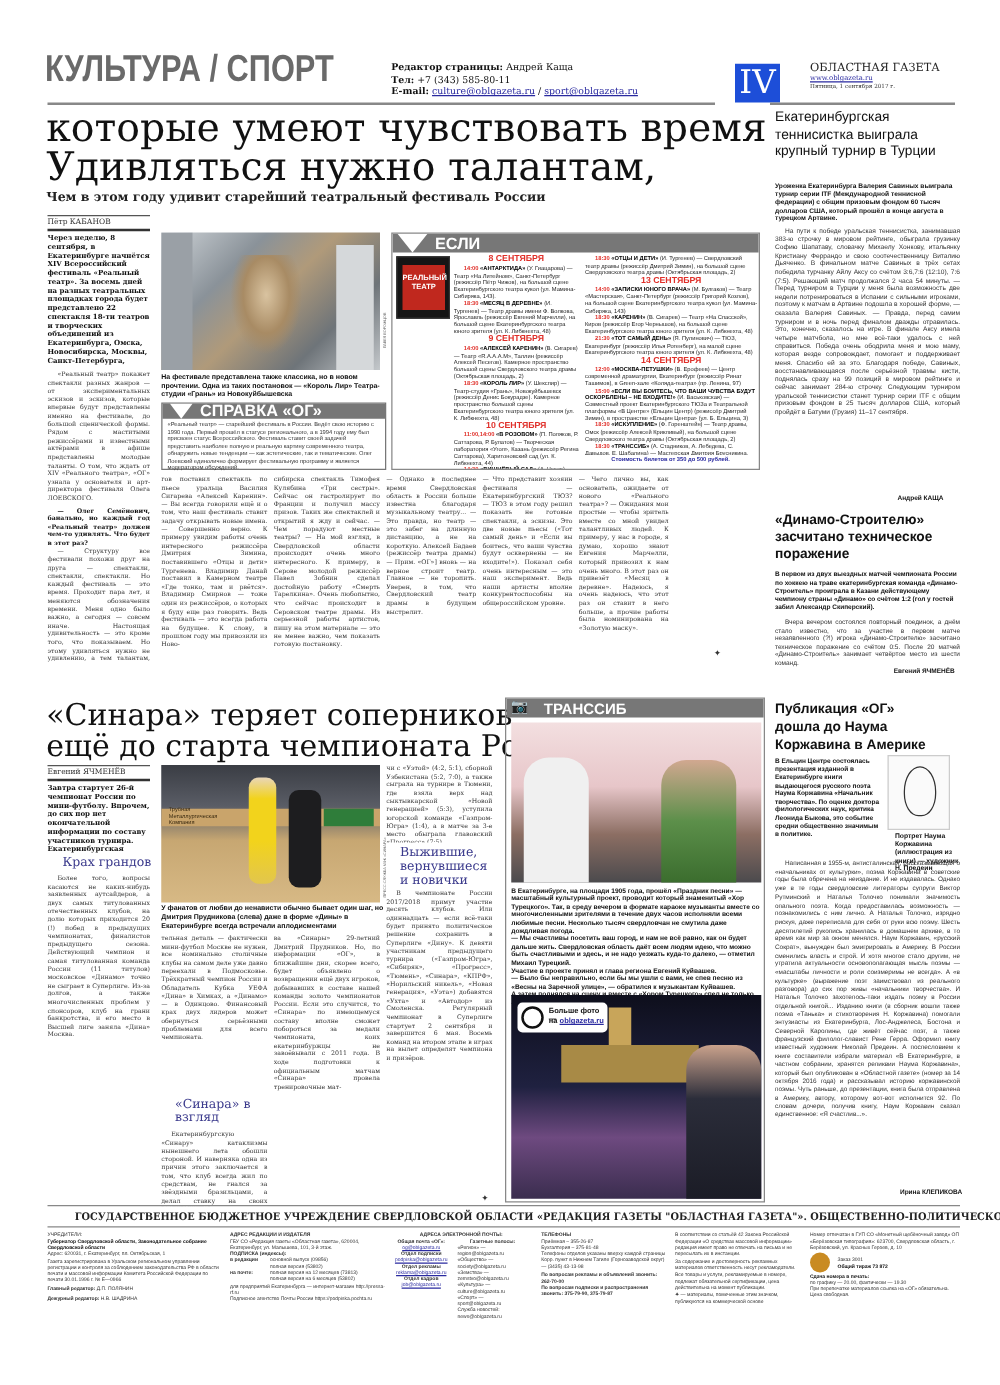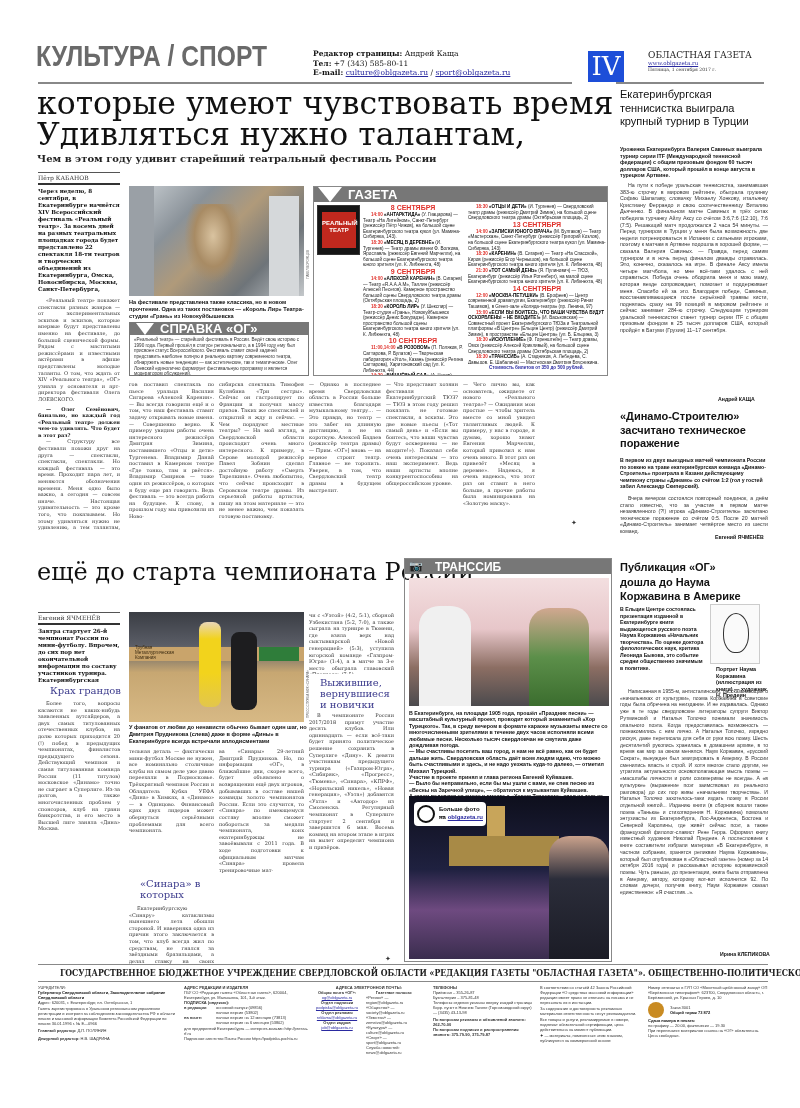--- a/index.html
+++ b/index.html
@@ -76,21 +76,21 @@
 <div class="abs txt" style="left:129px;top:381px;width:85px;height:150px">гов поставил спектакль по пьесе уральца Василия Сигарева «Алексей Каренин». — Вы всегда говорили ещё и о том, что наш фестиваль ставит задачу открывать новые имена. — Совершенно верно. К примеру увидим работы очень интересного режиссёра Дмитрия Зимина, поставившего «Отцы и дети» Тургенева. Владимир Данай поставил в Камерном театре «Где тонко, там и рвётся». Владимир Смирнов — тоже один из режиссёров, о которых я буду еще раз говорить. Ведь фестиваль — это всегда работа на будущее. К слову, в прошлом году мы привозили из Ново-</div>
 <div class="abs txt" style="left:219px;top:381px;width:85px;height:150px">сибирска спектакль Тимофея Кулябина «Три сестры». Сейчас он гастролирует по Франции и получил массу призов. Таких же спектаклей и открытий я жду и сейчас. — Чем порадуют местные театры? — На мой взгляд, в Свердловской области происходит очень много интересного. К примеру, в Серове молодой режиссёр Павел Зобнин сделал достойную работу «Смерть Тарелкина». Очень любопытно, что сейчас происходит в Серовском театре драмы. Из серьезной работы артистов, пишу на этом материале — это не менее важно, чем показать готовую постановку.</div>
 <div class="abs txt" style="left:309px;top:381px;width:72px;height:150px">— Однако в последнее время Свердловская область в России больше известна благодаря музыкальному театру... — Это правда, но театр — это забег на длинную дистанцию, а не на короткую. Алексей Бадаев (режиссёр театра драмы) — Прим. «ОГ»] вновь — на верное строит театр. Главное — не торопить. Уверен, в том, что Свердловский театр драмы в будущем выстрелит.</div>
 <div class="abs txt" style="left:386px;top:381px;width:72px;height:150px">— Что представит хозяин фестиваля — Екатеринбургский ТЮЗ? — ТЮЗ в этом году решил показать не готовые спектакли, а эскизы. Это две новые пьесы («Тот самый день» и «Если вы боитесь, что ваши чувства будут осквернены — не входите!»). Показал себя очень интересным — это наш эксперимент. Ведь наши артисты вполне конкурентоспособны на общероссийском уровне.</div>
 <div class="abs txt" style="left:463px;top:381px;width:72px;height:140px">— Чего лично вы, как основатель, ожидаете от нового «Реального театра»? — Ожидания мои простые — чтобы зритель вместе со мной увидел талантливых людей. К примеру, у нас в городе, я думаю, хорошо знают Евгения Марчелли, который привозил к нам очень много. В этот раз он привезёт «Месяц в деревне». Надеюсь, я очень надеюсь, что этот раз он ставит в него больше, а прочие работы была номинирована на «Золотую маску».</div>
 <div class="abs" style="left:571px;top:519px;font-size:7px;color:#333">✦</div>
 
 <div class="abs" style="left:313px;top:186px;width:295px;height:190px;border:1px solid #888;overflow:hidden">
   <div class="hdr-bar" style="height:15px;position:relative">
     <div style="position:absolute;left:4px;top:0;width:0;height:0;border-left:12px solid transparent;border-right:12px solid transparent;border-top:15px solid #fff"></div>
-    <span style="position:absolute;left:34px;top:1px;font-size:13px;line-height:14px">ГАЗЕТА</span>
+    <span style="position:absolute;left:34px;top:1px;font-size:13px;line-height:14px">ЕСЛИ</span>
   </div>
   <div style="position:absolute;left:3px;top:18px;width:43px;height:50px;background:#151515;border:1px solid #333">
     <div style="position:absolute;left:4px;top:6px;width:34px;height:36px;background:#c0281e"></div>
     <div style="position:absolute;left:4px;top:14px;width:34px;font-family:'Liberation Sans',sans-serif;font-weight:bold;font-size:6px;color:#fff;text-align:center;line-height:7px">РЕАЛЬНЫЙ ТЕАТР</div>
   </div>
   <div style="position:absolute;left:49px;top:17px;width:100px;height:172px;overflow:hidden" id="af-left">
       <div class="af-date">8 СЕНТЯБРЯ</div>
       <div class="af-item" style="text-indent: 8px;"><span class="af-time">14:00 </span><b>«АНТАРКТИДА» </b><span>(У. Гиацарова) — Театр «На Литейном», Санкт-Петербург (режиссёр Пётр Чижов), на большой сцене Екатеринбургского театра кукол (ул. Мамина-Сибиряка, 143).</span></div>
       <div class="af-item" style="text-indent: 8px;"><span class="af-time">18:30 </span><b>«МЕСЯЦ В ДЕРЕВНЕ» </b><span>(И. Тургенев) — Театр драмы имени Ф. Волкова, Ярославль (режиссёр Евгений Марчелли), на большой сцене Екатеринбургского театра юного зрителя (ул. К. Либкнехта, 48)</span></div>
       <div class="af-date">9 СЕНТЯБРЯ</div>
@@ -119,41 +119,42 @@
 <div class="abs sans" style="left:620px;top:146px;width:148px;font-size:5.3px;line-height:6.5px;font-weight:bold;color:#111">Уроженка Екатеринбурга Валерия Савиных выиграла турнир серии ITF (Международной теннисной федерации) с общим призовым фондом 60 тысяч долларов США, который прошёл в конце августа в турецком Артвине.</div>
 <div class="abs sans" style="left:620px;top:182px;width:148px;height:172px;font-size:5.3px;line-height:6.6px;color:#333;text-indent:8px;overflow:hidden;text-align:justify">На пути к победе уральская теннисистка, занимавшая 383-ю строчку в мировом рейтинге, обыграла грузинку Софию Шапатаву, словачку Михаелу Хонкову, итальянку Кристиану Феррандо и свою соотечественницу Виталию Дьяченко. В финальном матче Савиных в трёх сетах победила турчанку Айлу Аксу со счётом 3:6,7:6 (12:10), 7:6 (7:5). Решающий матч продолжался 2 часа 54 минуты. — Перед турниром в Турции у меня была возможность две недели потренироваться в Испании с сильными игроками, поэтому к матчам в Артвине подошла в хорошей форме, — сказала Валерия Савиных. — Правда, перед самим турниром и в ночь перед финалом дважды отравилась. Это, конечно, сказалось на игре. В финале Аксу имела четыре матчбола, но мне всё-таки удалось с ней справиться. Победа очень ободрила меня и мою маму, которая везде сопровождает, помогает и поддерживает меня. Спасибо ей за это. Благодаря победе, Савиных, восстанавливающаяся после серьёзной травмы кисти, поднялась сразу на 99 позиций в мировом рейтинге и сейчас занимает 284-ю строчку. Следующим турниром уральской теннисистки станет турнир серии ITF с общим призовым фондом в 25 тысяч долларов США, который пройдёт в Батуми (Грузия) 11–17 сентября.</div>
 <div class="abs sans" style="left:718px;top:396px;font-size:5.2px;font-weight:bold;color:#111">Андрей КАЩА</div>
 
 <div class="abs sans" style="left:620px;top:410px;width:150px;font-size:11px;line-height:13.5px;font-weight:bold;color:#111">«Динамо-Строителю» засчитано техническое поражение</div>
 <div class="abs sans" style="left:620px;top:457px;width:148px;font-size:5.2px;line-height:6.5px;font-weight:bold;color:#111">В первом из двух выездных матчей чемпионата России по хоккею на траве екатеринбургская команда «Динамо-Строитель» проиграла в Казани действующему чемпиону страны «Динамо» со счётом 1:2 (гол у гостей забил Александр Скиперский).</div>
 <div class="abs sans" style="left:620px;top:495px;width:148px;height:40px;font-size:5.2px;line-height:6.6px;color:#333;text-indent:8px;overflow:hidden;text-align:justify">Вчера вечером состоялся повторный поединок, а днём стало известно, что за участие в первом матче незаявленного (?!) игрока «Динамо-Строителю» засчитано техническое поражение со счётом 0:5. После 20 матчей «Динамо-Строитель» занимает четвёртое место из шести команд.</div>
 <div class="abs sans" style="left:715px;top:534px;font-size:5.2px;font-weight:bold;color:#111">Евгений ЯЧМЕНЁВ</div>
 
 <div class="abs serif" style="left:37px;top:560px;font-size:24px;line-height:25px;color:#111;white-space:nowrap">
+  <div>«Синара» теряет соперников</div>
   <div>ещё до старта чемпионата России</div>
 </div>
 <div class="abs" style="left:38px;top:612px;width:82px;height:1px;background:#555"></div>
 <div class="abs serif" style="left:38px;top:614px;font-size:6px;color:#333">Евгений ЯЧМЕНЁВ</div>
 <div class="abs" style="left:38px;top:623px;width:82px;height:2px;background:#333"></div>
 <div class="abs serif lead" style="left:38px;top:628px;width:82px;height:55px;overflow:hidden">Завтра стартует 26-й чемпионат России по мини-футболу. Впрочем, до сих пор нет окончательной информации по составу участников турнира. Екатеринбургская «Синара» играет дома с «Норильским никелем».</div>
 <div class="abs subhead" style="left:50px;top:685px">Крах грандов</div>
 <div class="abs txt" style="left:38px;top:700px;width:82px;height:265px;text-indent:8px">Более того, вопросы касаются не каких-нибудь заявленных аутсайдеров, а двух самых титулованных отечественных клубов, на долю которых приходится 20 (!) побед в предыдущих чемпионатах, финалистов предыдущего сезона. Действующий чемпион и самая титулованная команда России (11 титулов) московское «Динамо» точно не сыграет в Суперлиге. Из-за долгов, а также многочисленных проблем у спонсоров, клуб на грани банкротства, и его место в Высшей лиге заняла «Дина» Москва.</div>
 
 <div class="abs photo" style="left:129px;top:612px;width:175px;height:110px;background:linear-gradient(180deg,#3a3d44 0%,#5a5d66 30%,#c7a772 55%,#d7b985 100%)">
   <div style="position:absolute;left:0;top:35px;width:175px;height:14px;background:#c9a46b"></div>
   <div style="position:absolute;left:6px;top:33px;width:45px;font-family:'Liberation Sans',sans-serif;font-size:4.5px;line-height:5px;color:#3a2a10">Трубная Металлургическая Компания</div>
   <div style="position:absolute;left:130px;top:35px;width:40px;height:14px;background:#2f7d3a"></div>
   <div style="position:absolute;left:70px;top:10px;width:22px;height:85px;background:linear-gradient(180deg,#e9d6b8 0%,#f2d31c 20%,#f2d31c 60%,#e2c64d 100%);border-radius:8px"></div>
   <div style="position:absolute;left:102px;top:20px;width:26px;height:78px;background:#1d1d1f;border-radius:8px"></div>
 </div>
 <div class="abs" style="left:306px;top:670px;font-size:3px;color:#666;writing-mode:vertical-rl;transform:rotate(180deg);font-family:'Liberation Sans',sans-serif">ПРЕСС-СЛУЖБА МФК «СИНАРА»</div>
 <div class="abs caption" style="left:129px;top:724px;width:180px">У фанатов от любви до ненависти обычно бывает один шаг, но Дмитрия Прудникова (слева) даже в форме «Дины» в Екатеринбурге всегда встречали аплодисментами</div>
 
 <div class="abs txt" style="left:129px;top:748px;width:85px;height:115px">тельная деталь — фактически мини-футбол Москве не нужен, все номинально столичные клубы на самом деле уже давно переехали в Подмосковье. Трёхкратный чемпион России и Обладатель Кубка УЕФА «Дина» в Химках, а «Динамо» — в Одинцово. Финансовый крах двух лидеров может обернуться серьёзными проблемами для всего чемпионата.</div>
-<div class="abs subhead" style="left:140px;top:878px;width:70px">«Синара» в которых</div>
+<div class="abs subhead" style="left:140px;top:878px;width:70px">«Синара» в взгляд</div>
 <div class="abs txt" style="left:129px;top:905px;width:85px;height:60px;text-indent:8px">Екатеринбургскую «Синару» катаклизмы нынешнего лета обошли стороной. И наверняка одна из причин этого заключается в том, что клуб всегда жил по средствам, не гнался за звёздными бразильцами, а делал ставку на своих воспитанников.</div>
 <div class="abs txt" style="left:219px;top:748px;width:85px;height:217px">ва «Синары» 29-летний Дмитрий Прудников. Но, по информации «ОГ», в ближайшие дни, скорее всего, будет объявлено о возвращении ещё двух игроков, добывавших в составе нашей команды золото чемпионатов России. Если это случится, то «Синара» по имеющемуся составу вполне сможет побороться за медали чемпионата, коих екатеринбуржцы не завоёвывали с 2011 года. В ходе подготовки к официальным матчам «Синара» провела тренировочные мат-</div>
 <div class="abs txt" style="left:309px;top:612px;width:85px;height:62px">чи с «Уэтой» (4:2, 5:1), сборной Узбекистана (5:2, 7:0), а также сыграла на турнире в Тюмени, где взяла верх над сыктывкарской «Новой генерацией» (5:3), уступила югорской команде «Газпром-Югра» (1:4), а в матче за 3-е место обыграла главовский «Прогресс» (7:5).</div>
 <div class="abs subhead" style="left:320px;top:677px;width:78px">Выжившие, вернувшиеся и новички</div>
 <div class="abs txt" style="left:309px;top:712px;width:85px;height:253px;text-indent:8px">В чемпионате России 2017/2018 примут участие десять клубов. Или одиннадцать — если всё-таки будет принято политическое решение сохранить в Суперлиге «Дину». К девяти участникам предыдущего турнира («Газпром-Югра», «Сибиряк», «Прогресс», «Тюмень», «Синара», «КПРФ», «Норильский никель», «Новая генерация», «Уэта») добавятся «Ухта» и «Автодор» из Смоленска. Регулярный чемпионат в Суперлиге стартует 2 сентября и завершится 6 мая. Восемь команд на втором этапе в играх на вылет определят чемпиона и призёров.</div>
 <div class="abs" style="left:385px;top:955px;font-size:7px;color:#333">✦</div>
 
 <div class="abs" style="left:404px;top:558px;width:208px;height:404px;border:1px solid #888;overflow:hidden">
   <div class="hdr-bar" style="height:15px;position:relative">
     <span style="position:absolute;left:4px;top:1px;font-size:11px;line-height:13px">📷</span>

